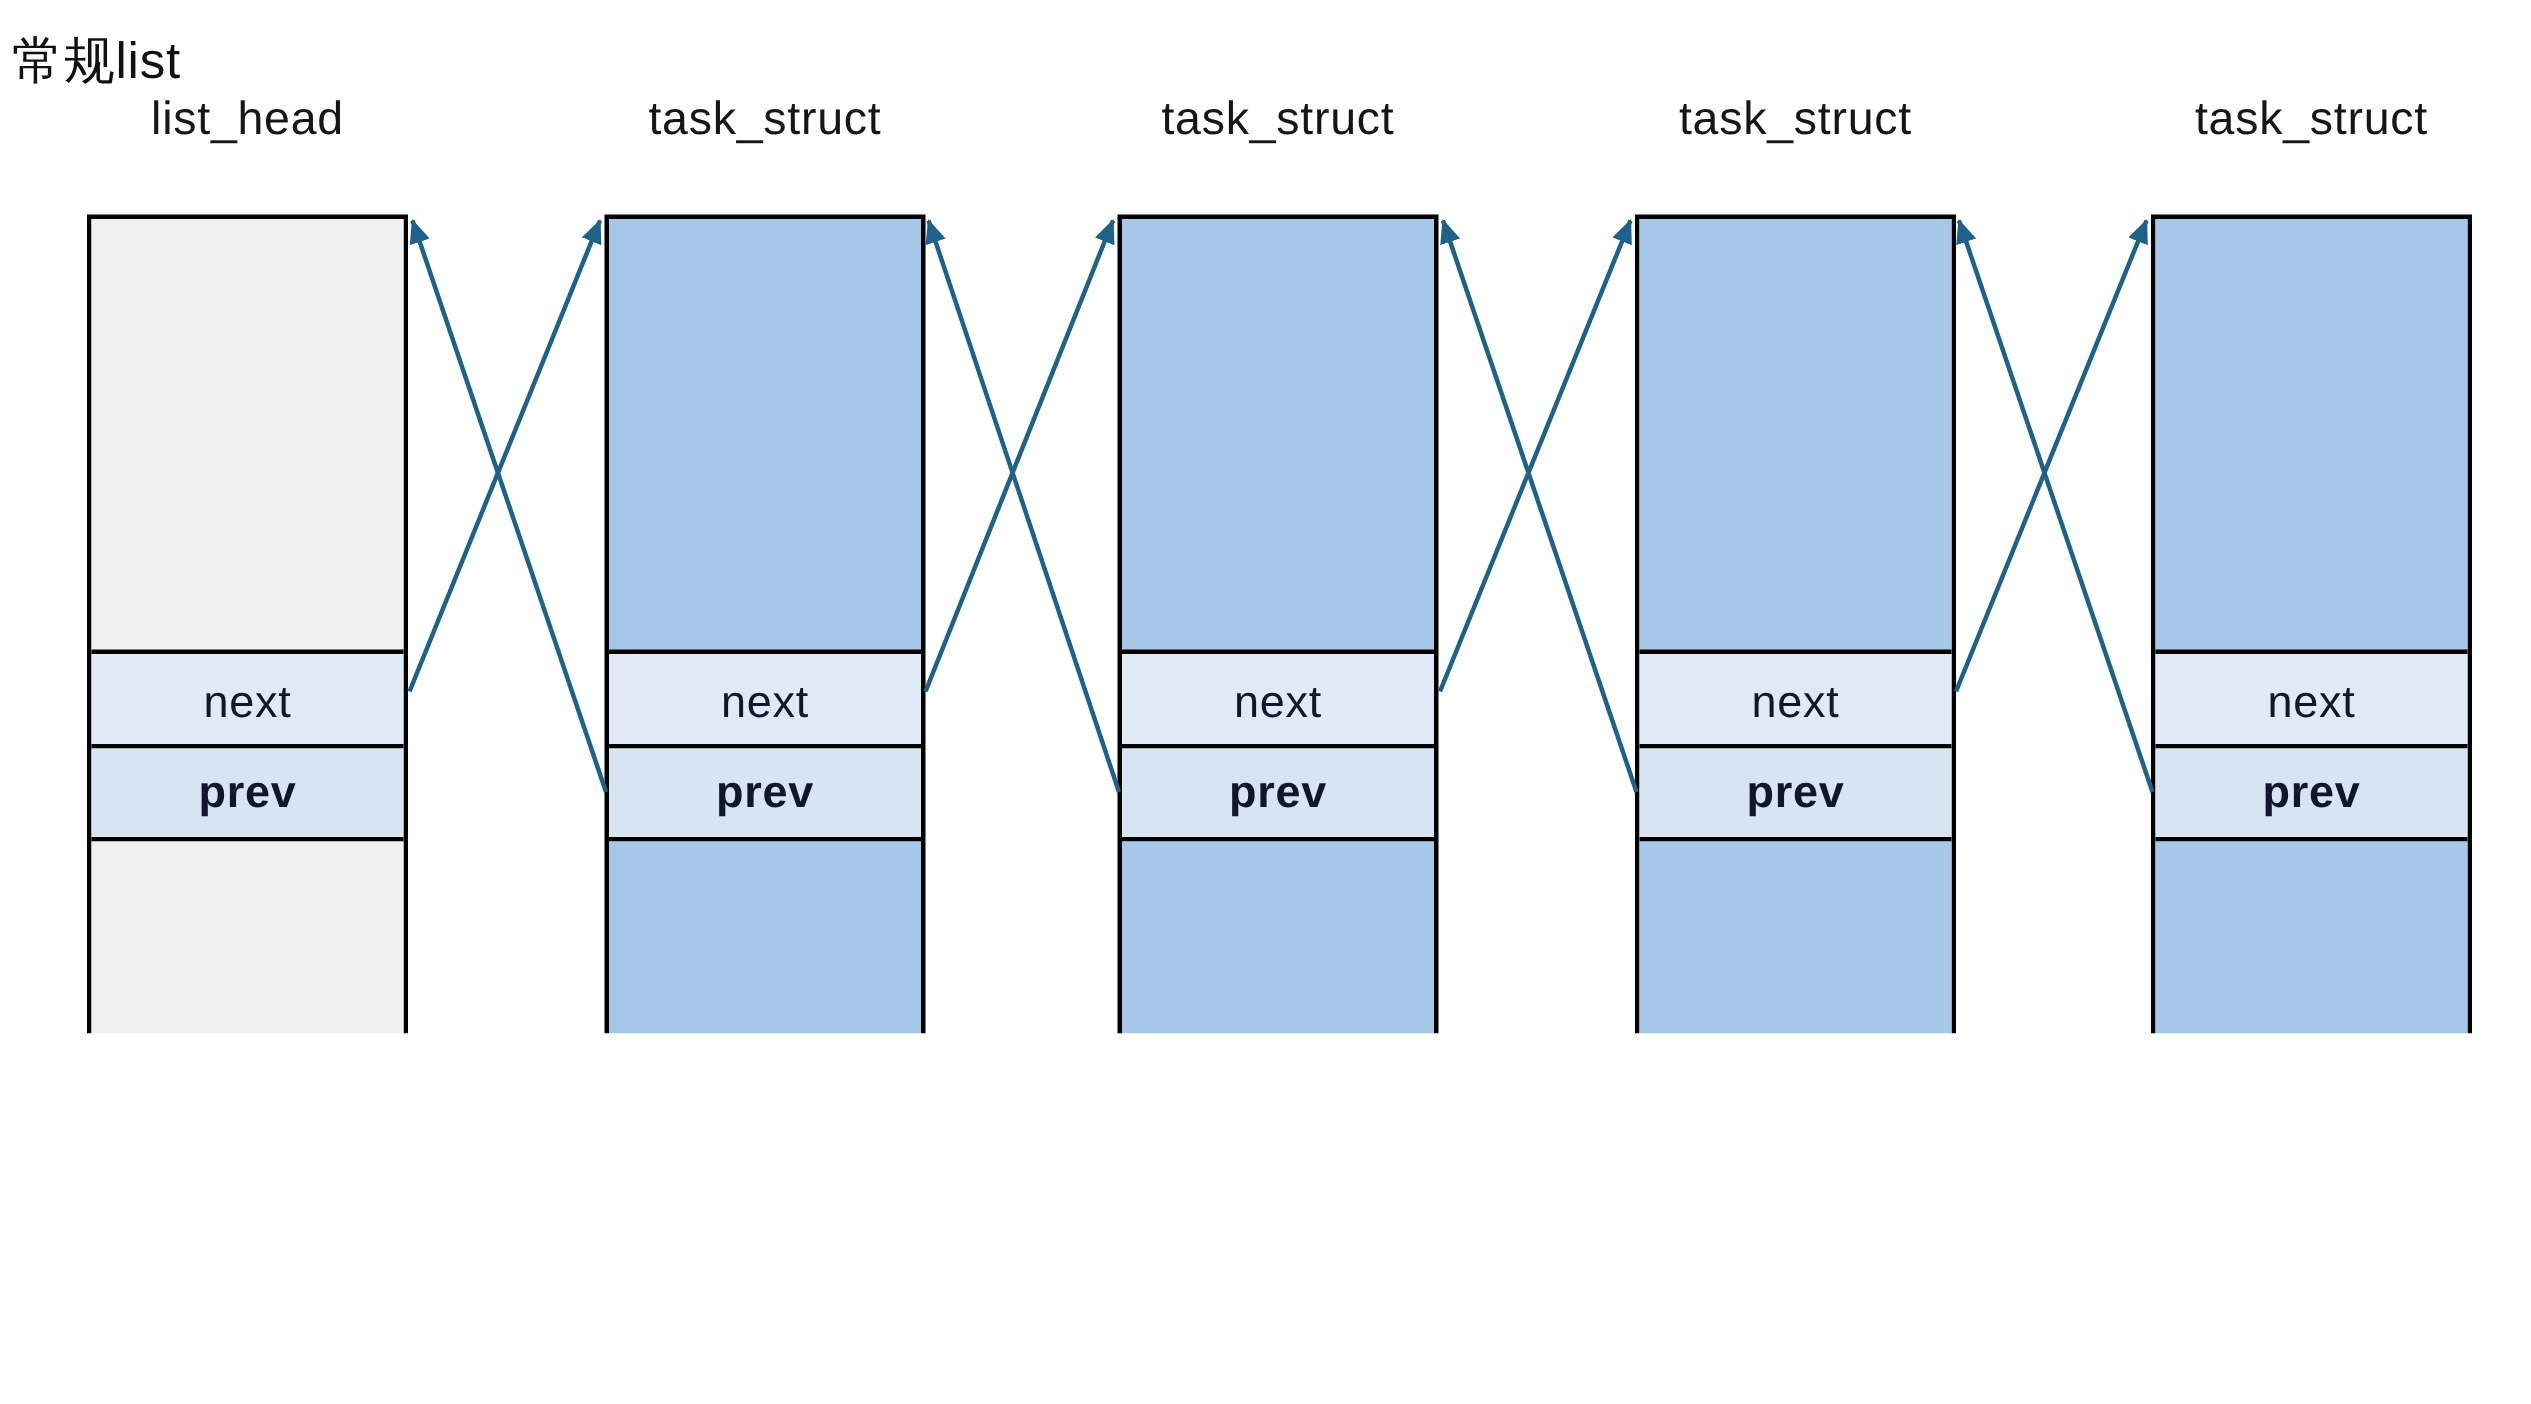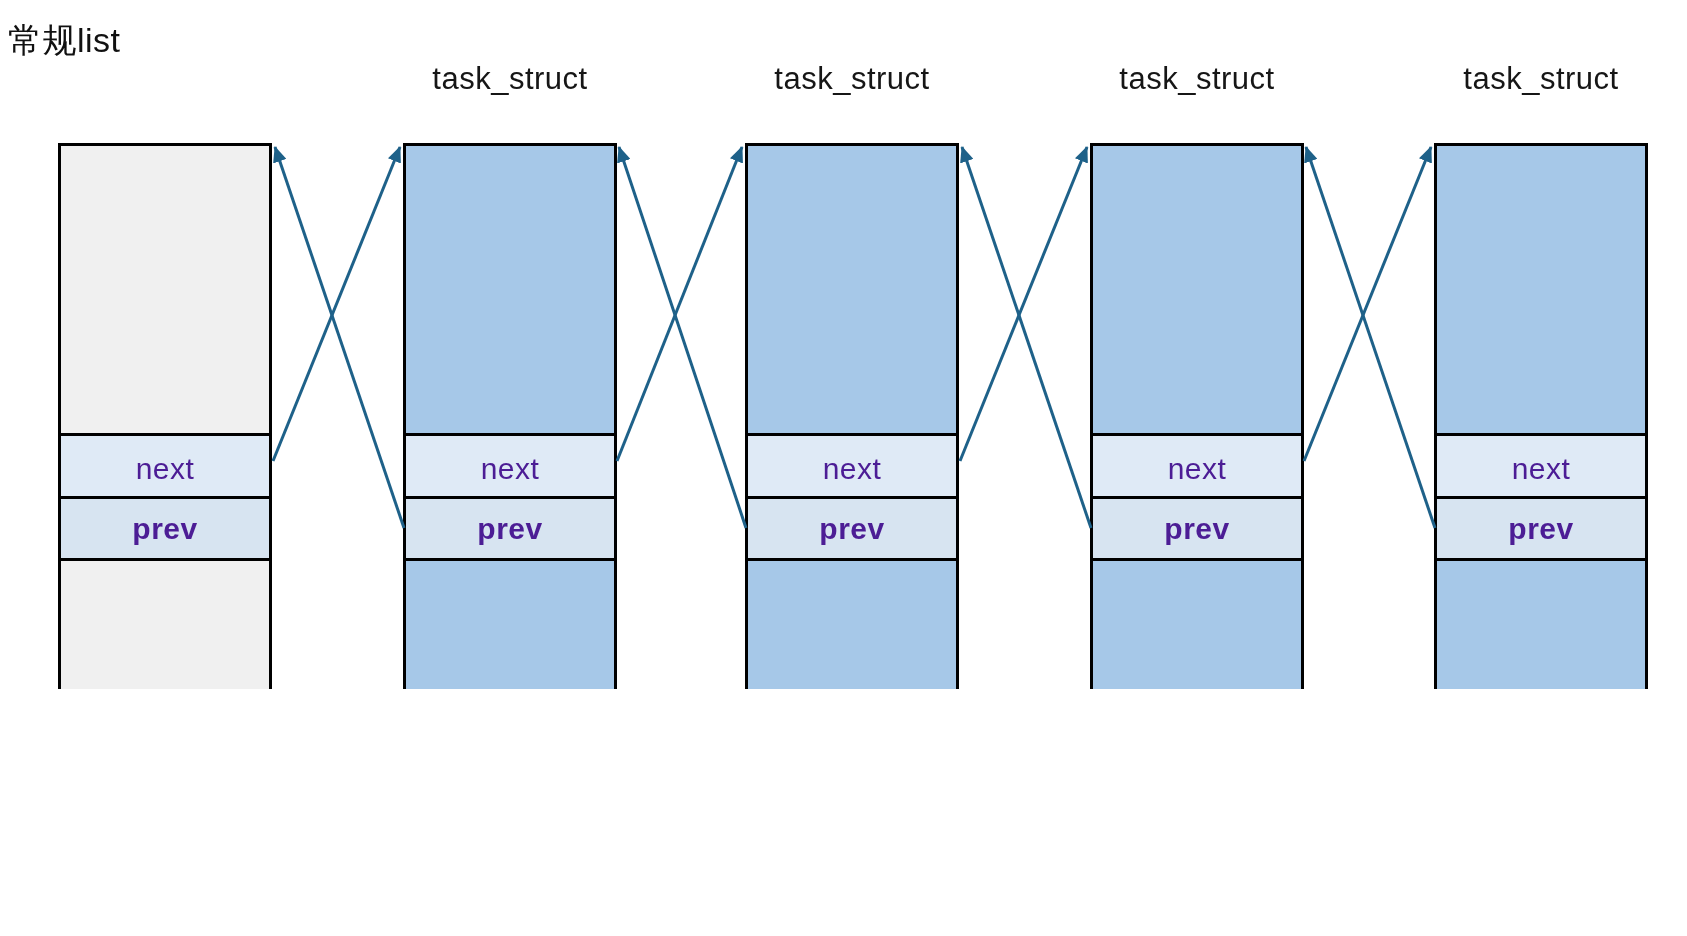--- a/index.html
+++ b/index.html
@@ -51,21 +51,21 @@
   }
   .row-field {
     box-sizing: border-box;
     border-bottom: 3px solid var(--border, #000);
     display: flex;
     align-items: center;
     justify-content: center;
     font-size: 30px;
     font-weight: 300;
     letter-spacing: 0.5px;
-    color: #4c1d95;
+    color: #0f172a;
     text-align: right;
   }
   .row-next { height: 63px; background: var(--next-fill, #dfeaf6); padding-top: 6px; }
   .row-prev { height: 62px; background: var(--prev-fill, #d7e4f1); font-weight: bold; }
   .sec-bottom { flex: 1; }
   .head-box .sec-top, .head-box .sec-bottom { background: var(--head-fill, #f0f0f0); }
   .task-box .sec-top, .task-box .sec-bottom { background: var(--task-fill, #a6c8e8); }
   .arrows-layer {
     position: absolute;
     left: 0; top: 0;
@@ -88,20 +88,21 @@
       2px 2px 3px #6b6b6b;
   }
 </style>
 </head>
 <body>
 
 <div class="canvas">
 
   <div class="title">常规list</div>
 
+  <div class="node-label" style="left:28px;  width:274px;">list_head</div>
   <div class="node-label" style="left:373px; width:274px;">task_struct</div>
   <div class="node-label" style="left:715px; width:274px;">task_struct</div>
   <div class="node-label" style="left:1060px;width:274px;">task_struct</div>
   <div class="node-label" style="left:1404px;width:274px;">task_struct</div>
 
   <div class="node-box head-box" style="left:58px;">
     <div class="sec-top"></div>
     <div class="row-field row-next">next</div>
     <div class="row-field row-prev">prev</div>
     <div class="sec-bottom"></div>

